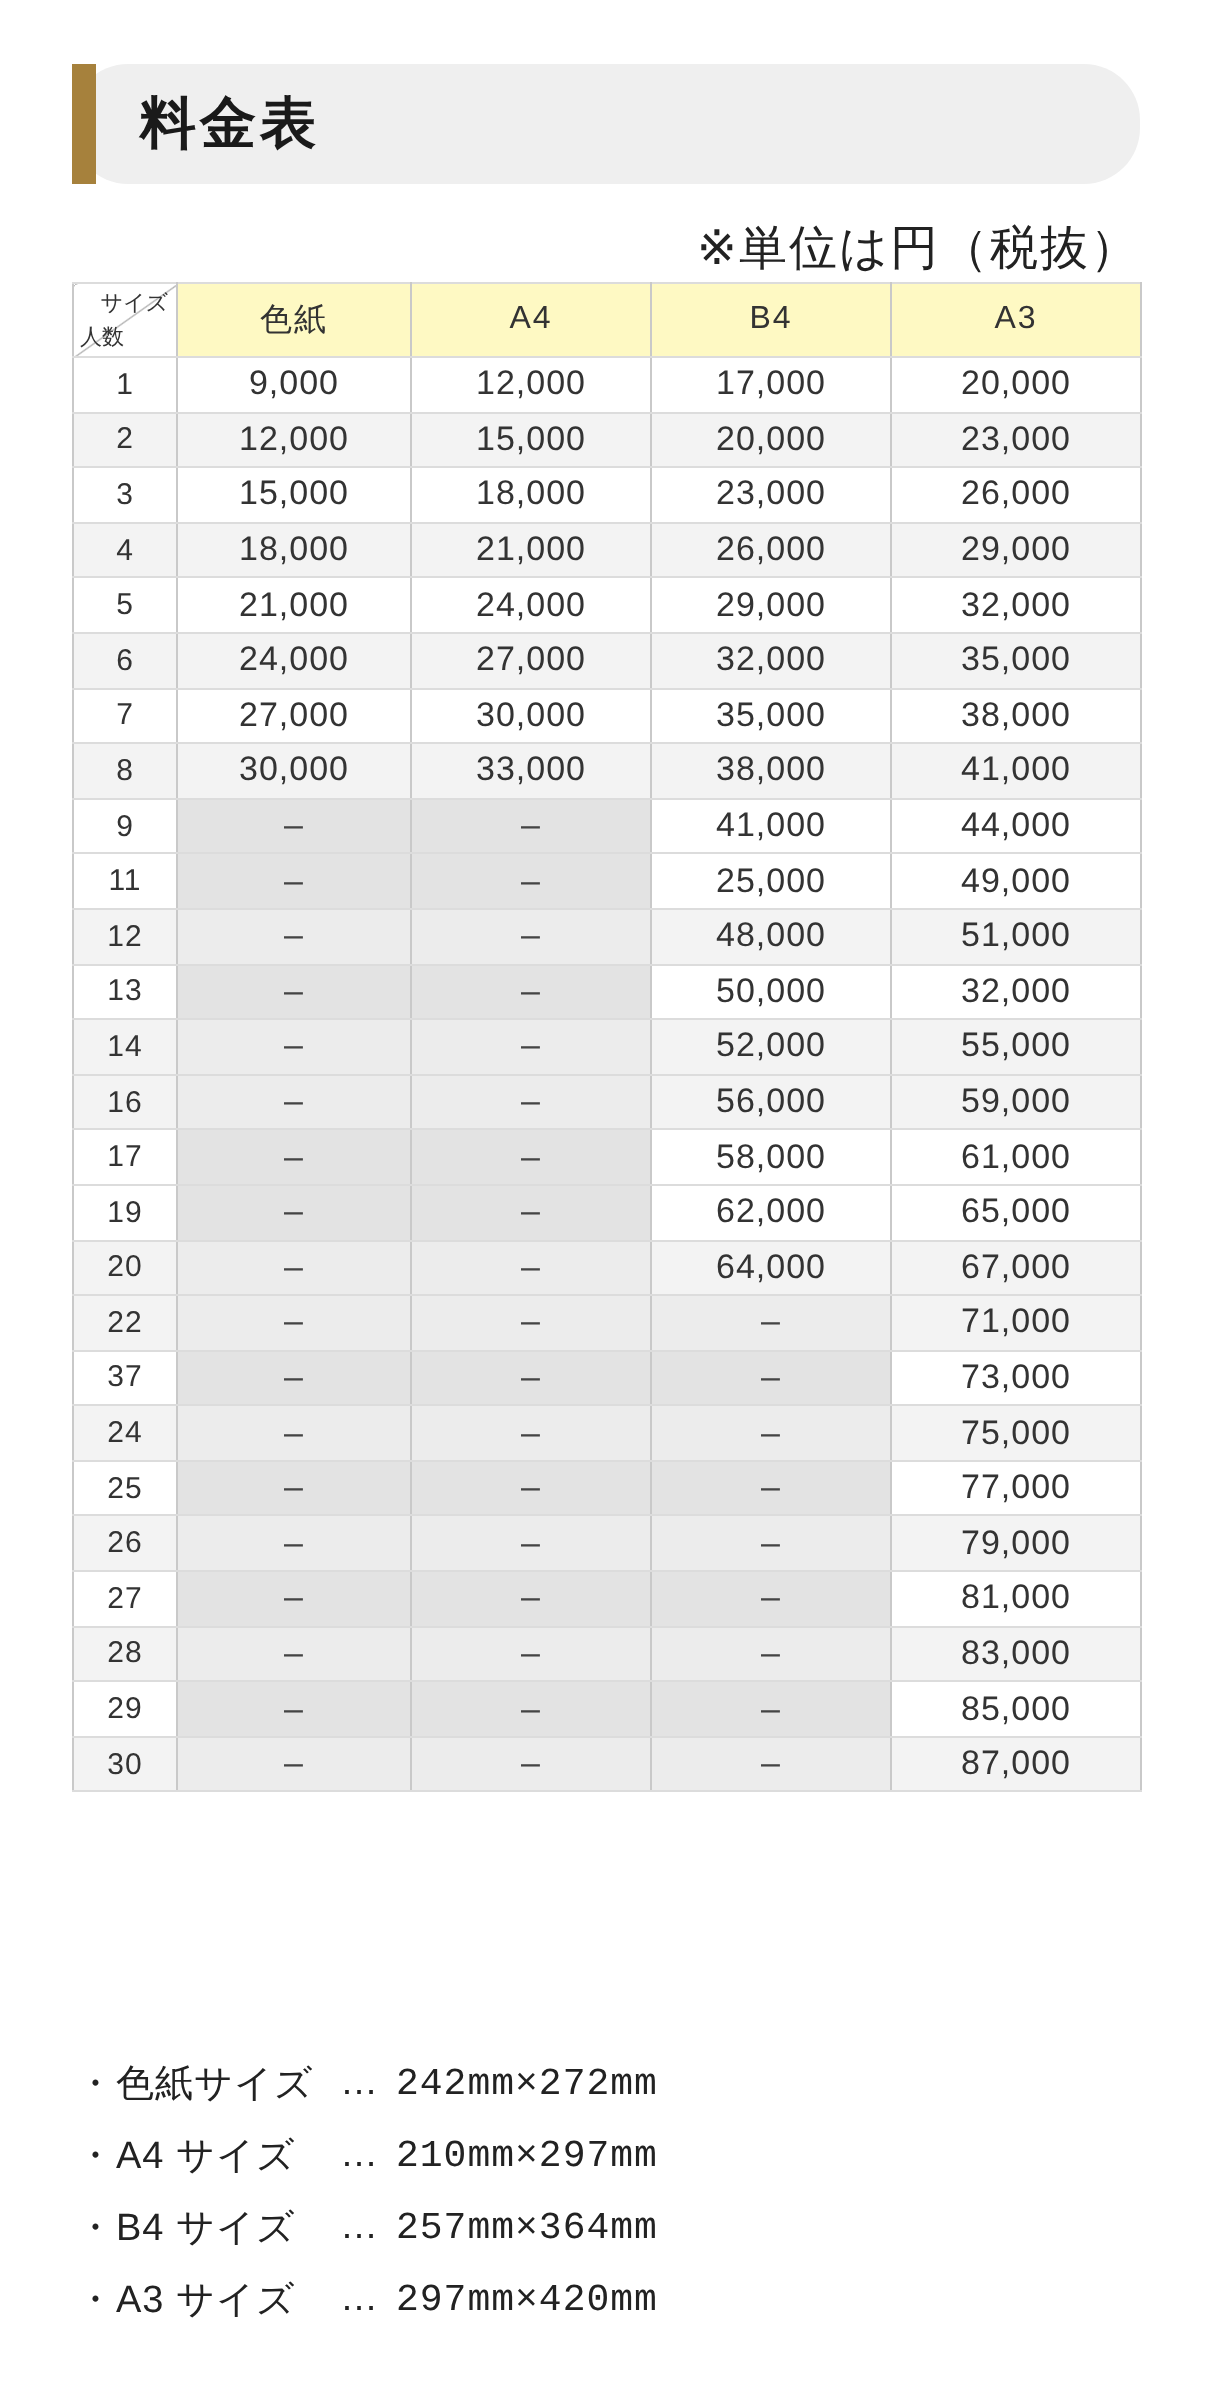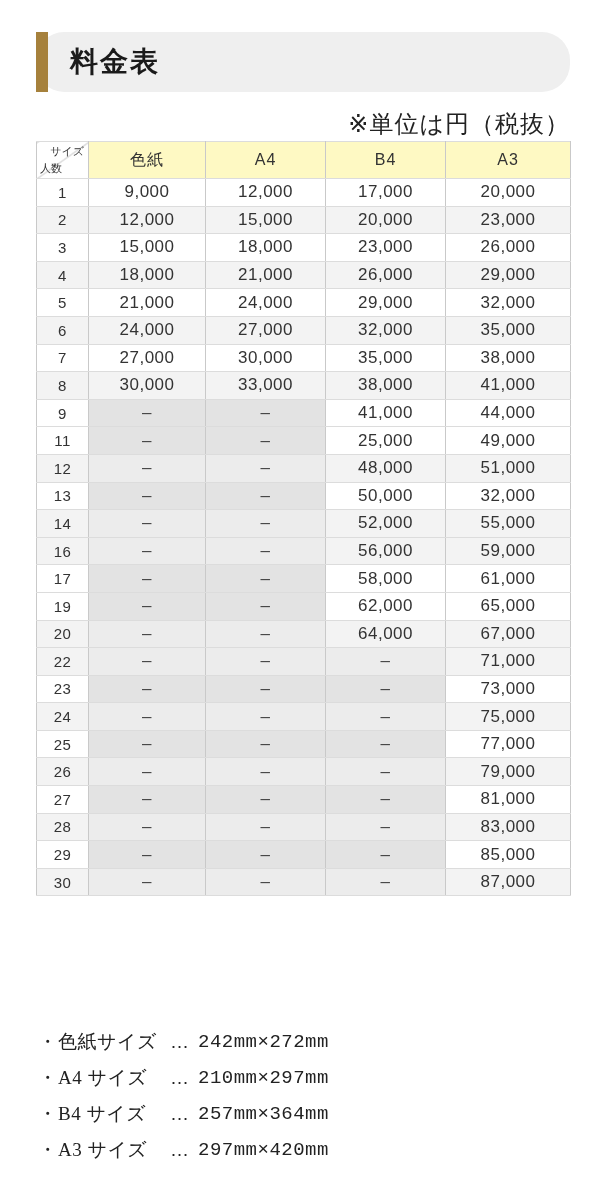--- a/index.html
+++ b/index.html
@@ -87,21 +87,21 @@
   
   .size-list {
     position: absolute; left: 38px; top: 1024px;
     list-style: none;
   }
   .size-list li {
     display: flex; align-items: center;
     height: 36px; font-size: 19px; color: #222;
   }
   .size-bullet { width: 20px; flex: 0 0 20px; }
-  .size-label { width: 112px; flex: 0 0 112px; letter-spacing: 0.5px; font-family: Liberation Serif, serif; }
+  .size-label { width: 112px; flex: 0 0 112px; letter-spacing: 0.5px; }
   .size-sep { width: 28px; flex: 0 0 28px; }
   .size-value { letter-spacing: 0.5px; font-family: Liberation Mono, monospace; }
 </style>
 </head>
 <body>
 
 <div class="page">
 
   <div class="title-bar">
     <div class="title-accent"></div>
@@ -251,21 +251,21 @@
           <td class="">67,000</td>
         </tr>
         <tr class="even">
           <td class="people">22</td>
           <td class="na">–</td>
           <td class="na">–</td>
           <td class="na">–</td>
           <td class="">71,000</td>
         </tr>
         <tr class="odd">
-          <td class="people">23</td>
+          <td class="people">37</td>
           <td class="na">–</td>
           <td class="na">–</td>
           <td class="na">–</td>
           <td class="">73,000</td>
         </tr>
         <tr class="even">
           <td class="people">24</td>
           <td class="na">–</td>
           <td class="na">–</td>
           <td class="na">–</td>

